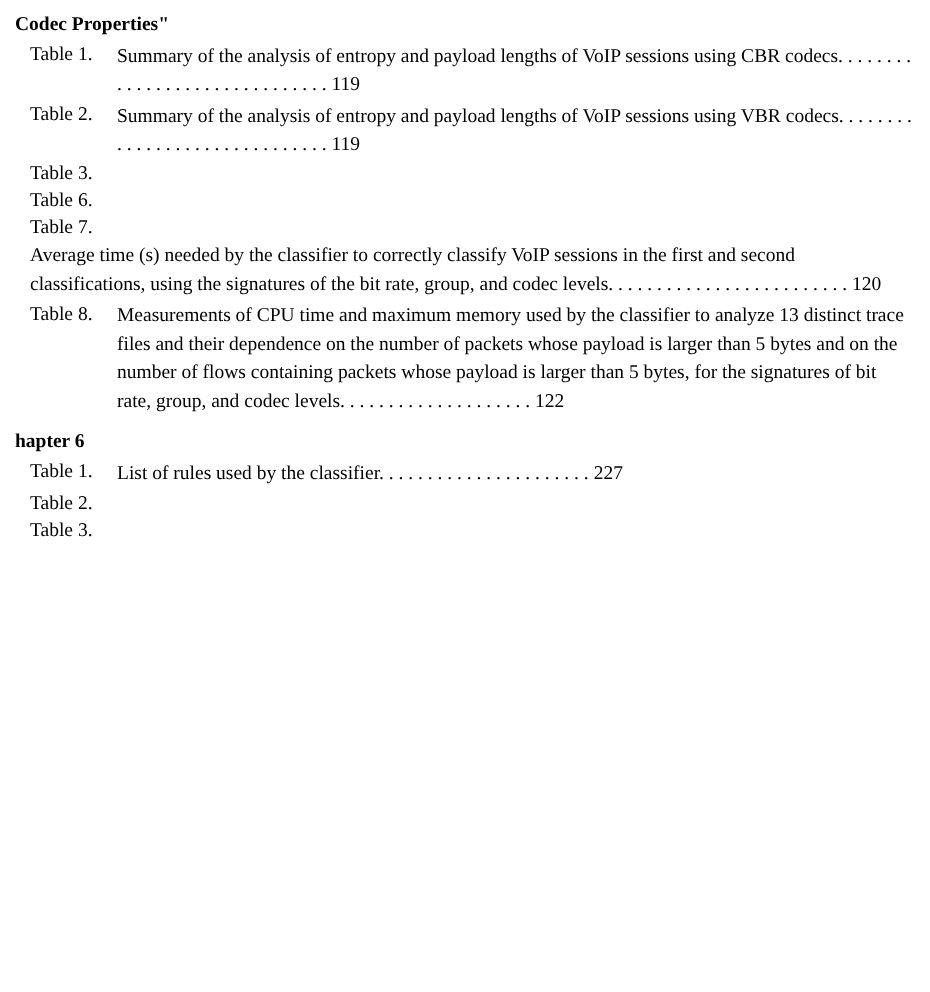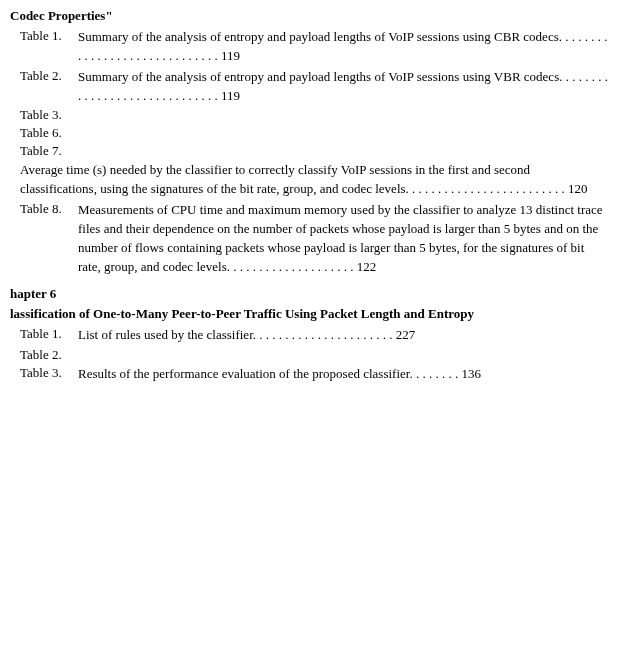--- a/index.html
+++ b/index.html
@@ -92,33 +92,27 @@
           <span class="toc-desc">Measurements of CPU time and maximum memory used by the classifier to analyze 13 distinct trace files and their dependence on the number of packets whose payload is larger than 5 bytes and on the number of flows containing packets whose payload is larger than 5 bytes, for the signatures of bit rate, group, and codec levels. . . . . . . . . . . . . . . . . . . .<span class="toc-page"> 122</span></span>
         </div>
       </div>
     </div>
 </div>
 
 <div class="chapter-break">
   <div class="chapter-title-bold">
     <span>hapter 6</span>
   </div>
-  <div class="chapter-title-bold">
-    <span>lassification of One-to-Many Peer-to-Peer Traffic Using Packet Length and Entropy</span>
-  </div>
   <div id="chapter6-tables-container">
       <div class="toc-entry">
         <div class="toc-label">Table 1.</div>
         <div class="toc-content">
           <span class="toc-desc">List of rules used by the classifier. . . . . . . . . . . . . . . . . . . . . .<span class="toc-page"> 227</span></span>
         </div>
       </div>
       <div class="toc-entry">
         <div class="toc-label">Table 2.</div>
       </div>
       <div class="toc-entry">
         <div class="toc-label">Table 3.</div>
-        <div class="toc-content">
-          <span class="toc-desc">Results of the performance evaluation of the proposed classifier. . . . . . . .<span class="toc-page"> 136</span></span>
-        </div>
       </div>
     </div>
 </div>
 
 </body></html>

